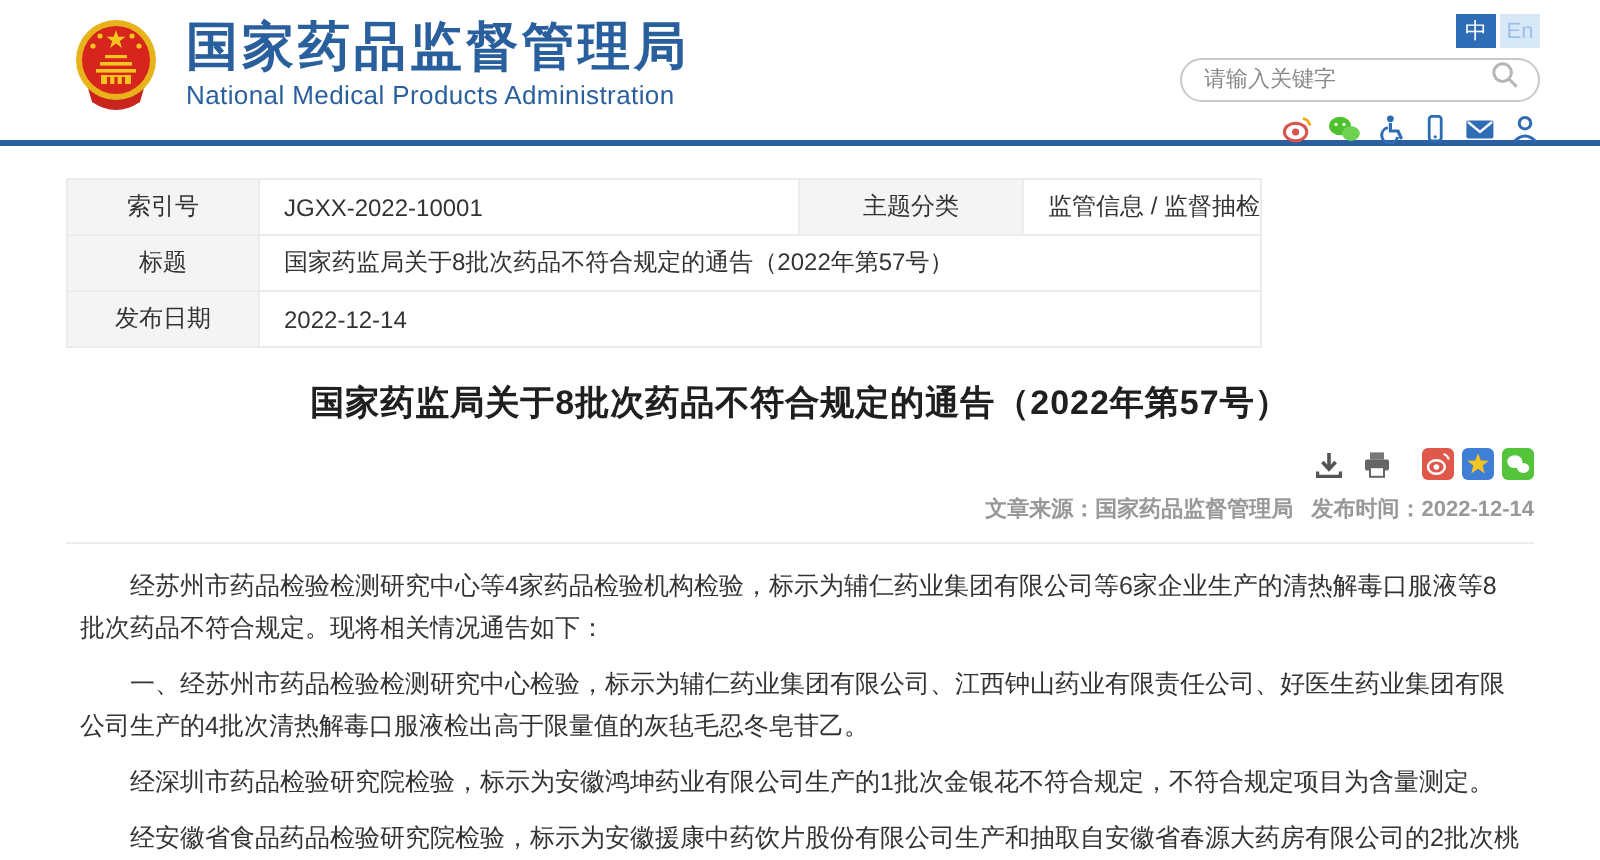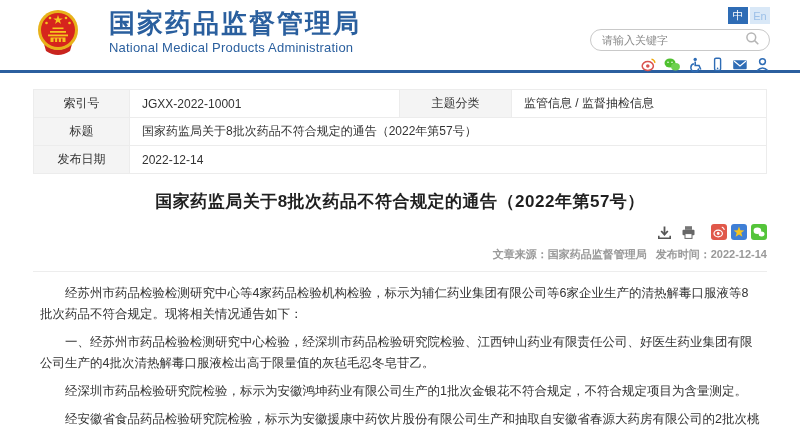--- a/index.html
+++ b/index.html
@@ -5,21 +5,21 @@
   * { box-sizing: border-box; }
   html,body { margin:0; padding:0; }
   body {
     width:800px; height:430px; overflow:hidden; background:#fff;
     font-family:"Liberation Sans","DejaVu Sans",sans-serif; color:#333;
   }
 
   
   .header { display:flex; justify-content:space-between; align-items:flex-start;
             padding:7px 30px 0 34px; height:70px; background:#fff; }
-  .brand { display:flex; align-items:center; gap:27px; }
+  .brand { display:flex; align-items:center; gap:11px; }
   .emblem { width:48px; height:50px; flex:0 0 auto; }
   .brand-cn { font-size:26px; font-weight:bold; color:#2a5f9e; letter-spacing:2px; line-height:1.1; }
   .brand-en { font-size:13px; color:#2a5f9e; margin-top:3px; letter-spacing:.2px; }
 
   .header-right { display:flex; flex-direction:column; align-items:flex-end; gap:5px; }
   .lang { display:flex; gap:2px; }
   .lang-btn { width:20px; height:17px; font-size:11px; display:flex; align-items:center;
               justify-content:center; cursor:pointer; }
   .lang-zh { background:#2e6cb5; color:#fff; }
   .lang-en { background:#d9e8f7; color:#9cc0e8; }
@@ -27,21 +27,21 @@
             display:flex; align-items:center; padding:0 9px; background:#fff; }
   .search input { border:none; outline:none; flex:1; font-size:11px; background:transparent;
                   font-family:inherit; color:#333; min-width:0; }
   .search input::placeholder { color:#8a8a8a; }
   .util-icons { display:flex; gap:7px; align-items:center; height:16px; }
   .util-icons svg { display:block; }
 
   .divider { height:3px; background:#2b5f9f; }
 
   
-  .doc-table { width:734px; margin:16px 33px 0; border-collapse:collapse;
+  .doc-table { width:598px; margin:16px 33px 0; border-collapse:collapse;
                font-size:12px; color:#333; table-layout:fixed; }
   .doc-table td { border:1px solid #ececec; height:28px; padding:0 12px; background:#fff;
                   overflow:hidden; white-space:nowrap; }
   .doc-table td.lbl { background:#f4f4f4; text-align:center; padding:0 4px; }
   .col-l1 { width:96px; } .col-v1 { width:270px; } .col-l2 { width:112px;font-family:Liberation Serif, serif; }
 
   
   .article-title { text-align:center; font-size:17px; font-weight:bold; color:#1f1f1f;
                    margin-top:16px; letter-spacing:.5px; }
   .tools { display:flex; justify-content:flex-end; align-items:center; gap:9px;
@@ -207,17 +207,17 @@
   </span>
 </div>
 
 <div class="meta">
   <span>文章来源：国家药品监督管理局</span>
   <span>发布时间：2022-12-14</span>
 </div>
 
 <div class="body-text">
   <p>经苏州市药品检验检测研究中心等4家药品检验机构检验，标示为辅仁药业集团有限公司等6家企业生产的清热解毒口服液等8批次药品不符合规定。现将相关情况通告如下：</p>
-  <p>一、经苏州市药品检验检测研究中心检验，经深圳市药品检验研究院检验、江西钟山药业有限责任公司、好医生药业集团有限公司生产的4批次清热解毒口服液检出高于限量值的灰毡毛忍冬皂苷乙。</p>
+  <p>一、经苏州市药品检验检测研究中心检验，标示为辅仁药业集团有限公司、江西钟山药业有限责任公司、好医生药业集团有限公司生产的4批次清热解毒口服液检出高于限量值的灰毡毛忍冬皂苷乙。</p>
   <p>经深圳市药品检验研究院检验，标示为安徽鸿坤药业有限公司生产的1批次金银花不符合规定，不符合规定项目为含量测定。</p>
   <p>经安徽省食品药品检验研究院检验，标示为安徽援康中药饮片股份有限公司生产和抽取自安徽省春源大药房有限公司的2批次桃仁不符合规定，不符合规定项目包括性状、显微鉴别。</p>
 
 </div>
 
 </body></html>

